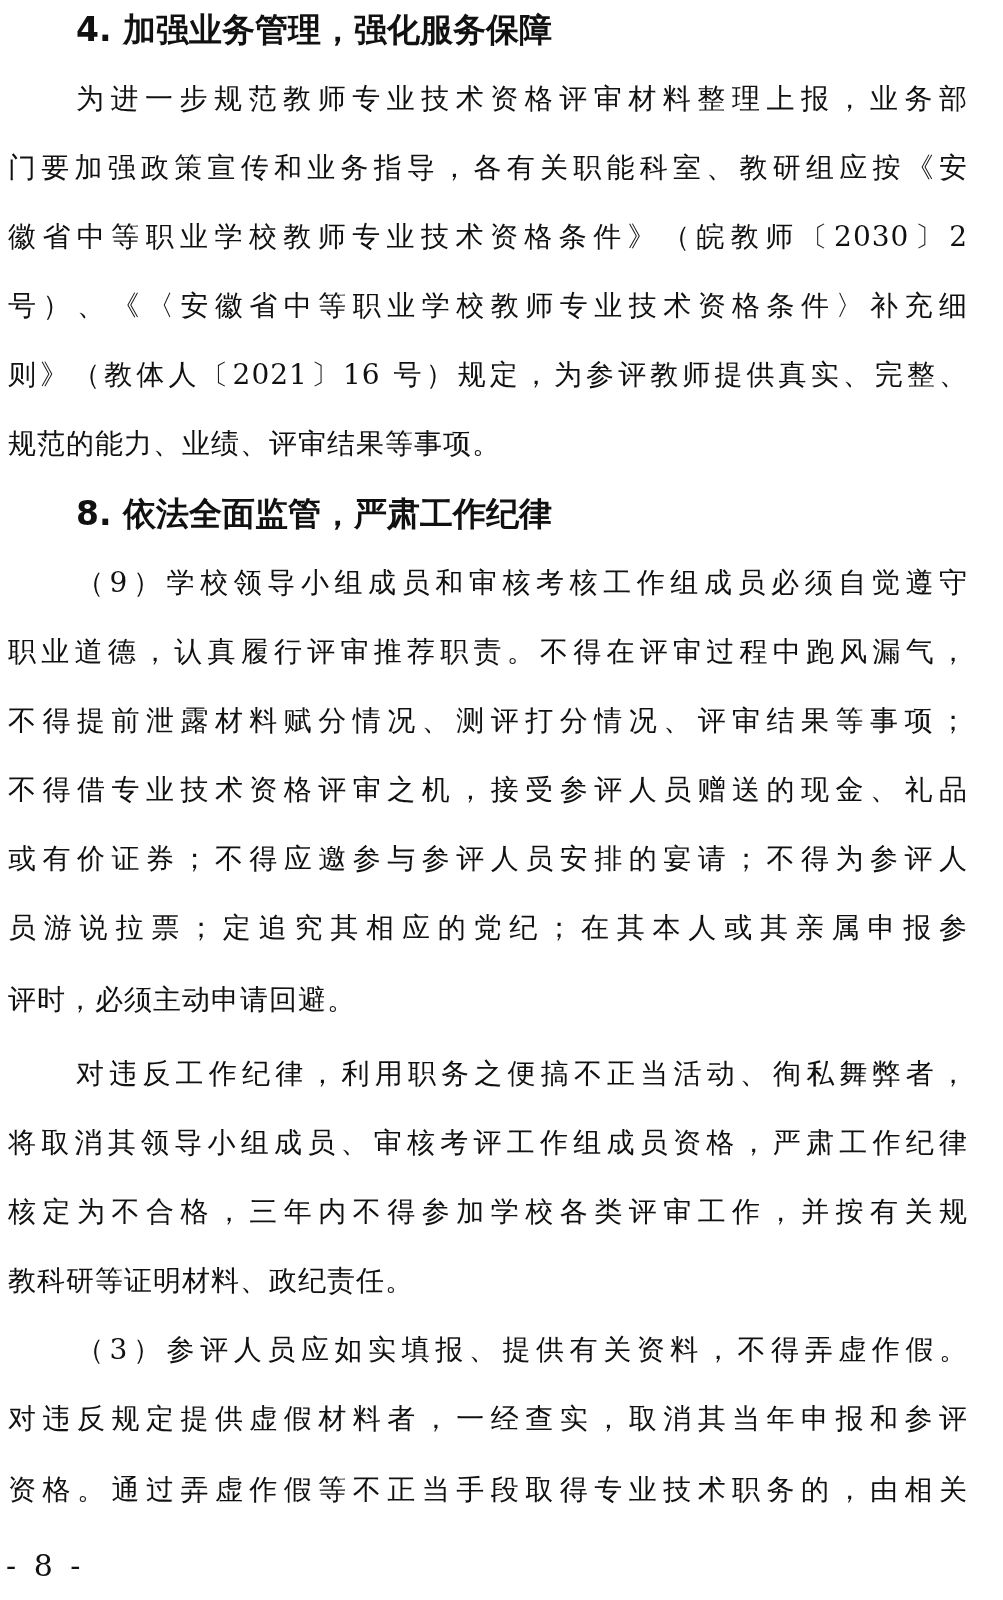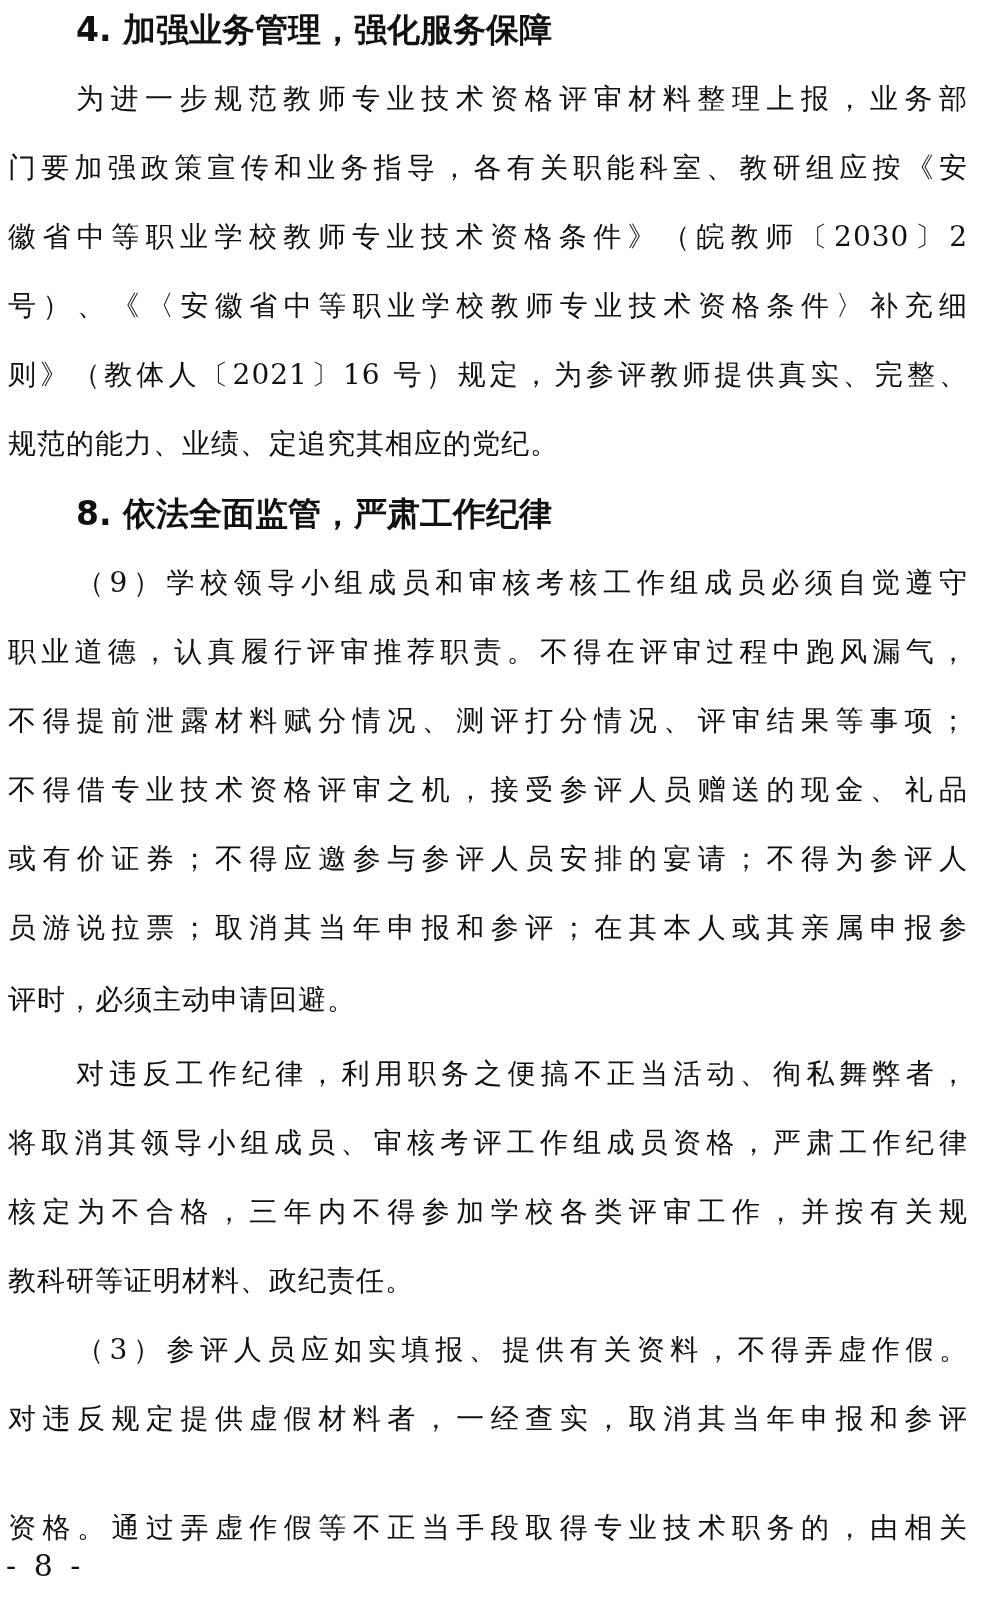--- a/index.html
+++ b/index.html
@@ -19,35 +19,35 @@
 
 <div class="page">
 
   <div class="heading" style="top:8px">4. 加强业务管理，强化服务保障</div>
 
   <div class="line indent" style="top:77px">为进一步规范教师专业技术资格评审材料整理上报，业务部</div>
   <div class="line" style="top:146px">门要加强政策宣传和业务指导，各有关职能科室、教研组应按《安</div>
   <div class="line" style="top:215px">徽省中等职业学校教师专业技术资格条件》（皖教师〔2030〕2</div>
   <div class="line" style="top:284px">号）、《〈安徽省中等职业学校教师专业技术资格条件〉补充细</div>
   <div class="line" style="top:353px">则》（教体人〔2021〕16 号）规定，为参评教师提供真实、完整、</div>
-  <div class="line last" style="top:422px">规范的能力、业绩、定追究其相应的党纪。</div>
+  <div class="line last" style="top:422px">规范的能力、业绩、评审结果等事项。</div>
 
   <div class="heading" style="top:492px">8. 依法全面监管，严肃工作纪律</div>
 
   <div class="line indent" style="top:561px">（9）学校领导小组成员和审核考核工作组成员必须自觉遵守</div>
   <div class="line" style="top:630px">职业道德，认真履行评审推荐职责。不得在评审过程中跑风漏气，</div>
   <div class="line" style="top:699px">不得提前泄露材料赋分情况、测评打分情况、评审结果等事项；</div>
   <div class="line" style="top:768px">不得借专业技术资格评审之机，接受参评人员赠送的现金、礼品</div>
   <div class="line" style="top:837px">或有价证券；不得应邀参与参评人员安排的宴请；不得为参评人</div>
-  <div class="line" style="top:906px">员游说拉票；取消其当年申报和参评；在其本人或其亲属申报参</div>
+  <div class="line" style="top:906px">员游说拉票；定追究其相应的党纪；在其本人或其亲属申报参</div>
   <div class="line last" style="top:978px">评时，必须主动申请回避。</div>
 
   <div class="line indent" style="top:1052px">对违反工作纪律，利用职务之便搞不正当活动、徇私舞弊者，</div>
   <div class="line" style="top:1121px">将取消其领导小组成员、审核考评工作组成员资格，严肃工作纪律</div>
   <div class="line" style="top:1190px">核定为不合格，三年内不得参加学校各类评审工作，并按有关规</div>
   <div class="line last" style="top:1259px">教科研等证明材料、政纪责任。</div>
 
   <div class="line indent" style="top:1328px">（3）参评人员应如实填报、提供有关资料，不得弄虚作假。</div>
   <div class="line" style="top:1397px">对违反规定提供虚假材料者，一经查实，取消其当年申报和参评</div>
-  <div class="line" style="top:1506px">资格。通过弄虚作假等不正当手段取得专业技术职务的，由相关</div>
+  <div class="line" style="top:1468px">资格。通过弄虚作假等不正当手段取得专业技术职务的，由相关</div>
 
   <div class="footer">- 8 -</div>
 </div>
 
 </body></html>

